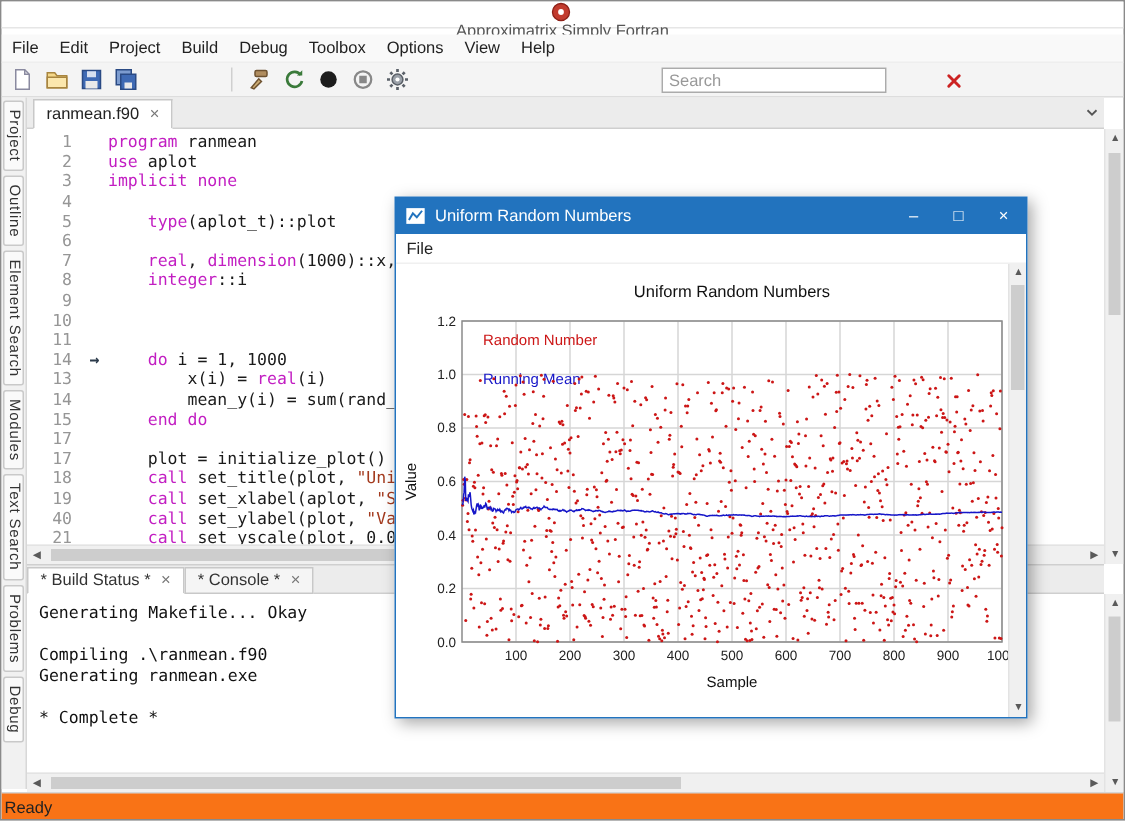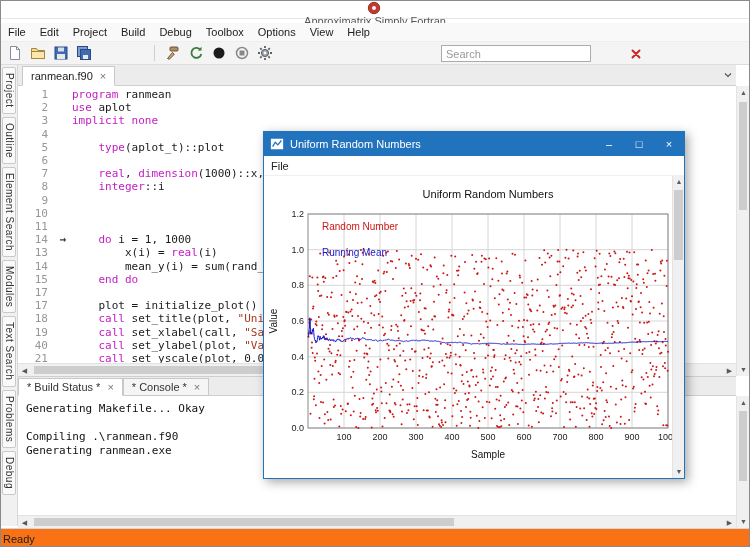--- a/index.html
+++ b/index.html
@@ -283,21 +283,21 @@
       <div class="code-line"><span class="ln">9</span><span class="mk"></span><span class="code"></span></div>
       <div class="code-line"><span class="ln">10</span><span class="mk"></span></div>
       <div class="code-line"><span class="ln">11</span><span class="mk"></span><span class="code"></span></div>
       <div class="code-line"><span class="ln">14</span><span class="mk">→</span><span class="code"><span class="tok-pl">    </span><span class="tok-kw">do</span><span class="tok-pl"> i = 1, 1000</span></span></div>
       <div class="code-line"><span class="ln">13</span><span class="mk"></span><span class="code"><span class="tok-pl">        x(i) = </span><span class="tok-kw">real</span><span class="tok-pl">(i)</span></span></div>
       <div class="code-line"><span class="ln">14</span><span class="mk"></span><span class="code"><span class="tok-pl">        mean_y(i) = sum(rand_</span></span></div>
       <div class="code-line"><span class="ln">15</span><span class="mk"></span><span class="code"><span class="tok-pl">    </span><span class="tok-kw">end do</span></span></div>
       <div class="code-line"><span class="ln">17</span><span class="mk"></span><span class="code"></span></div>
       <div class="code-line"><span class="ln">17</span><span class="mk"></span><span class="code"><span class="tok-pl">    plot = initialize_plot()</span></span></div>
       <div class="code-line"><span class="ln">18</span><span class="mk"></span><span class="code"><span class="tok-pl">    </span><span class="tok-kw">call</span><span class="tok-pl"> set_title(plot, </span><span class="tok-st">"Uni</span></span></div>
-      <div class="code-line"><span class="ln">19</span><span class="mk"></span><span class="code"><span class="tok-pl">    </span><span class="tok-kw">call</span><span class="tok-pl"> set_xlabel(call, </span><span class="tok-st">"Sa</span></span></div>
+      <div class="code-line"><span class="ln">19</span><span class="mk"></span><span class="code"><span class="tok-pl">    </span><span class="tok-kw">call</span><span class="tok-pl"> set_xlabel(aplot, </span><span class="tok-st">"Sa</span></span></div>
       <div class="code-line"><span class="ln">40</span><span class="mk"></span><span class="code"><span class="tok-pl">    </span><span class="tok-kw">call</span><span class="tok-pl"> set_ylabel(plot, </span><span class="tok-st">"Va</span></span></div>
       <div class="code-line"><span class="ln">21</span><span class="mk"></span><span class="code"><span class="tok-pl">    </span><span class="tok-kw">call</span><span class="tok-pl"> set_yscale(plot, 0.0</span></span></div>
     </div>
 
   <div class="hscroll editor-hscroll">
     <span class="sb-btn left">◀</span>
     <span class="sb-thumb"></span>
     <span class="sb-btn right">▶</span>
   </div>
   <div class="vscroll editor-vscroll">
@@ -315,20 +315,21 @@
         <span>* Console *</span>
         <span class="tab-close">×</span>
       </div>
     </div>
   <div class="panel-body" id="build-output">
       <div class="out-line">Generating Makefile... Okay</div>
       <div class="out-line">&nbsp;</div>
       <div class="out-line">Compiling .\ranmean.f90</div>
       <div class="out-line">Generating ranmean.exe</div>
       <div class="out-line">&nbsp;</div>
+      <div class="out-line">* Complete *</div>
     </div>
   <div class="hscroll panel-hscroll">
     <span class="sb-btn left">◀</span>
     <span class="sb-thumb"></span>
     <span class="sb-btn right">▶</span>
   </div>
   <div class="vscroll panel-vscroll">
     <span class="sb-btn up">▲</span>
     <span class="sb-thumb"></span>
     <span class="sb-btn down">▼</span>

